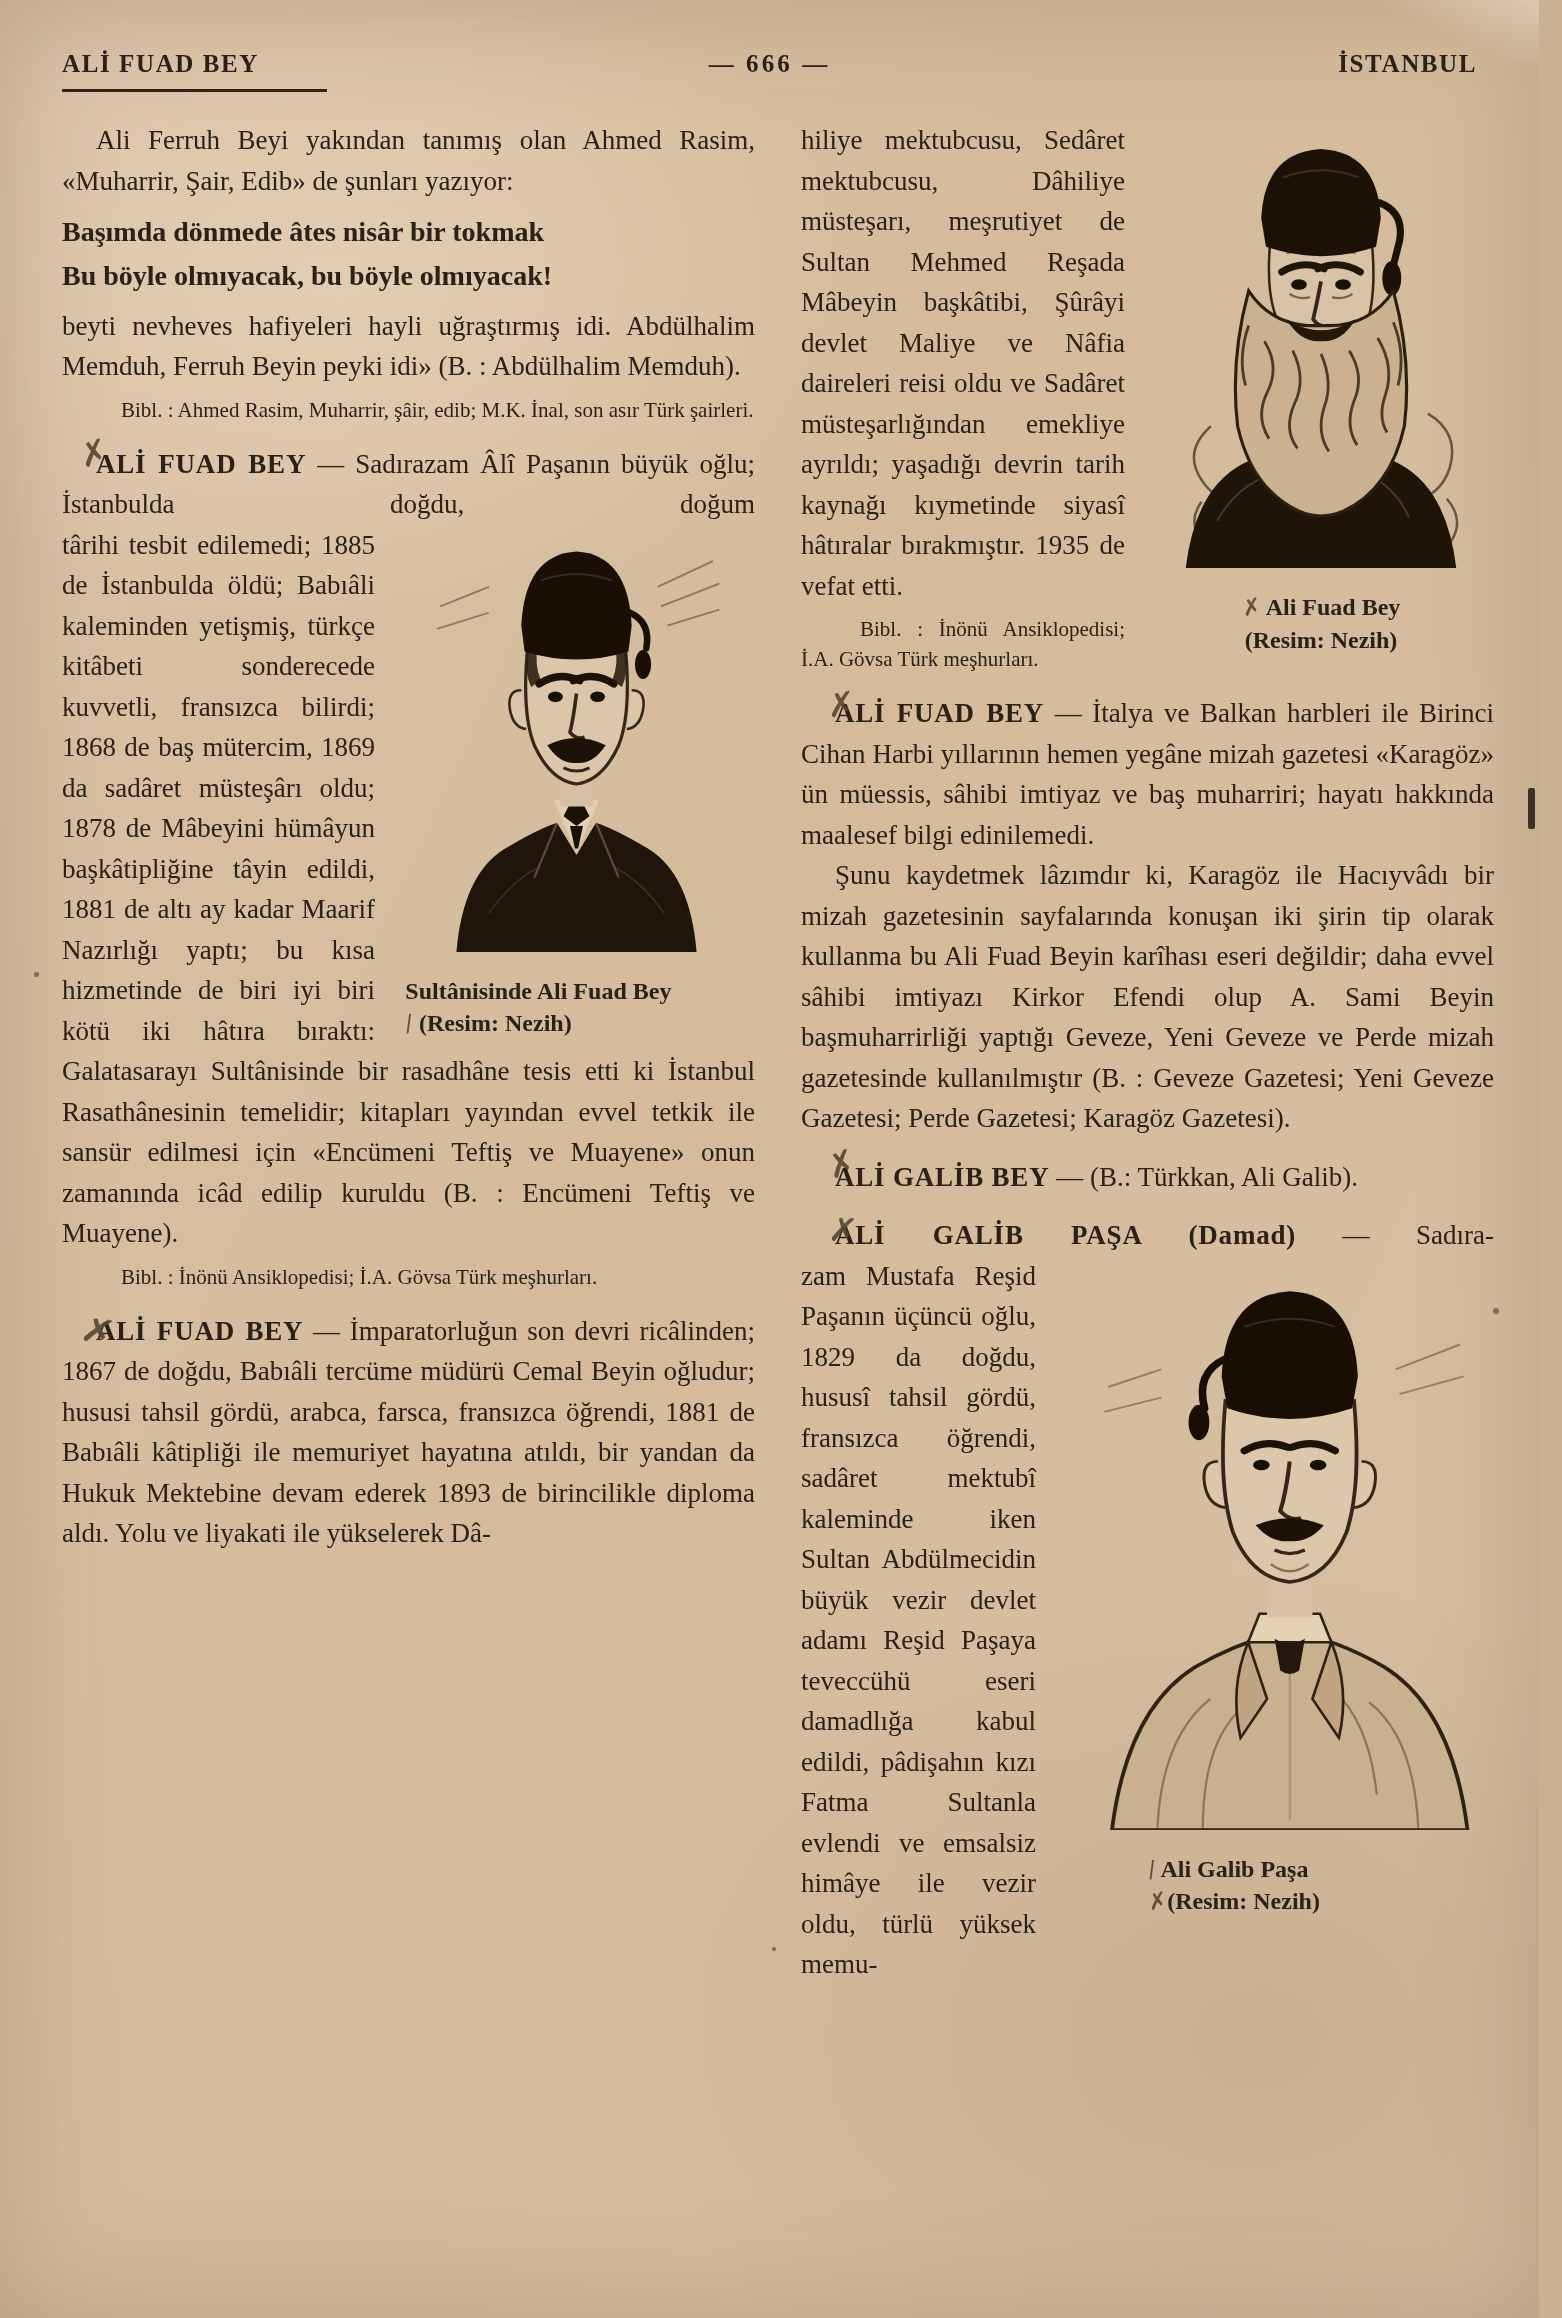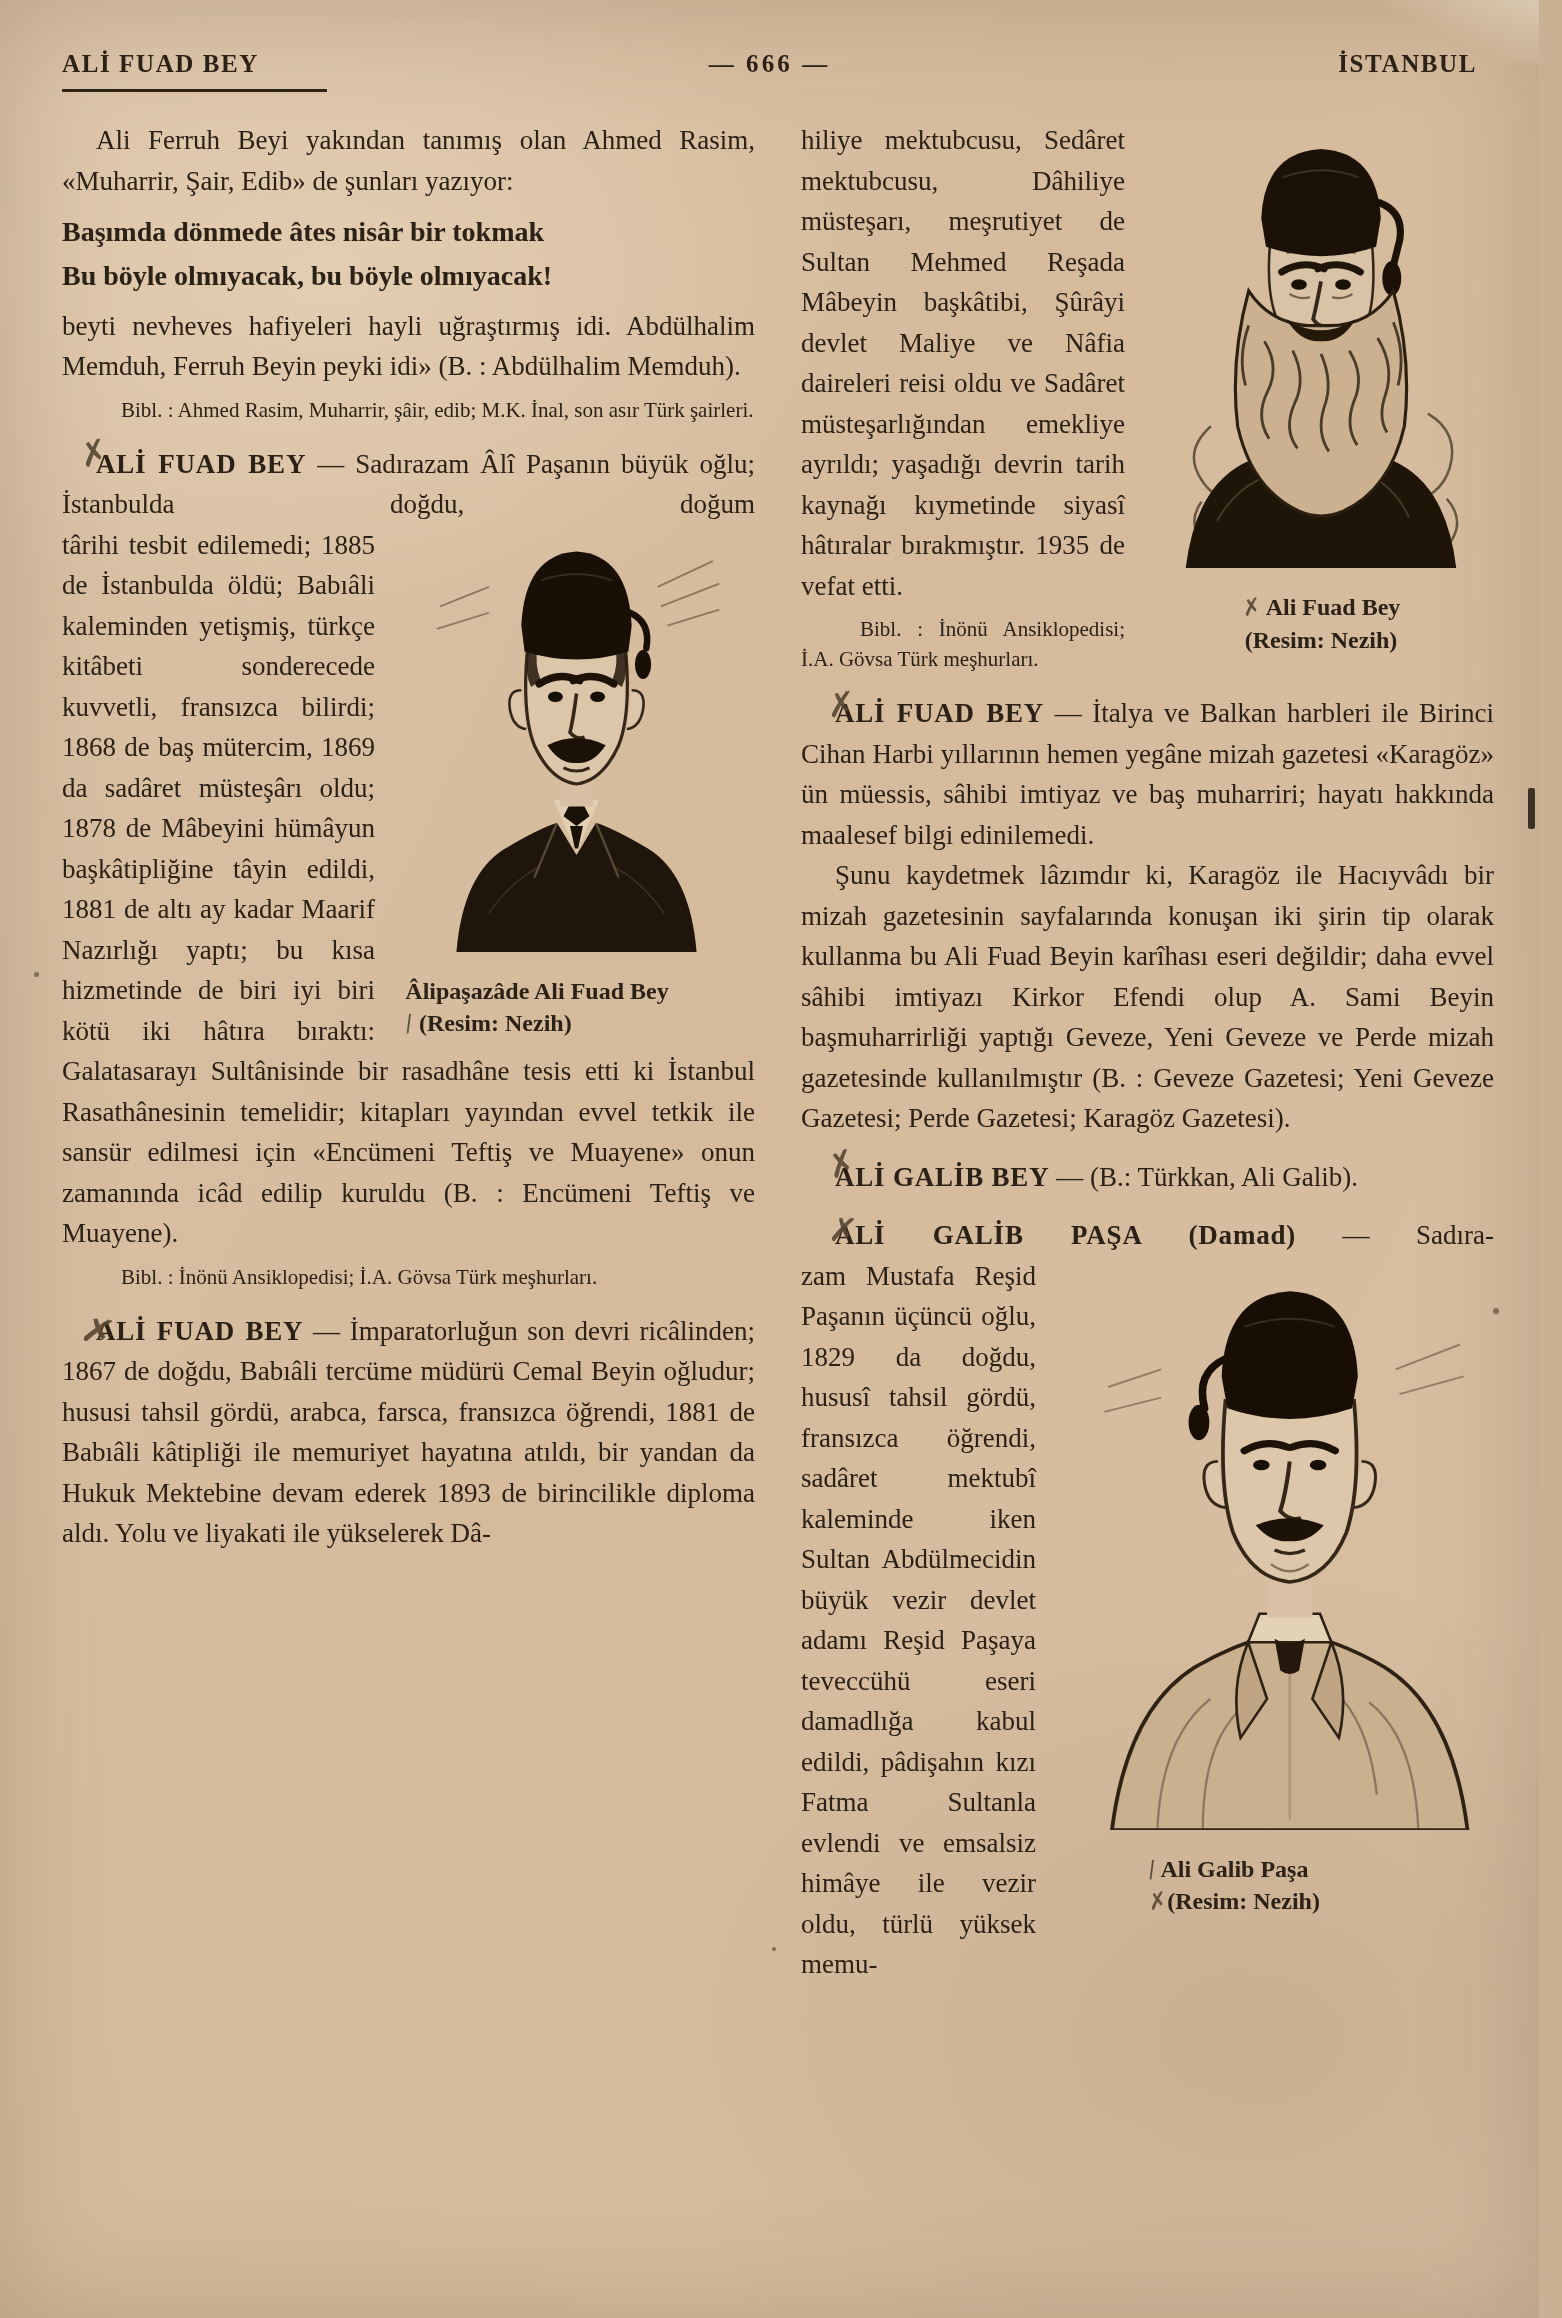--- a/index.html
+++ b/index.html
@@ -127,21 +127,21 @@
               <path d="M102,146 q8,4 16,0" stroke="#342718" stroke-width="1.8" fill="none"></path>
               <path d="M76,58 Q78,14 110,12 Q142,14 144,58 L142,74 Q110,84 78,74 Z" fill="#1a0f05"></path>
               <path d="M88,30 q22,-8 44,0" stroke="#d9c2a5" stroke-width="1.1" opacity=".16" fill="none"></path>
               <path d="M143,50 q13,6 10,22" stroke="#1a0f05" stroke-width="4" fill="none" stroke-linecap="round"></path>
               <ellipse cx="151" cy="82" rx="5" ry="9" fill="#1a0f05"></ellipse>
               <g stroke="#d9c2a5" stroke-width="1" opacity=".15" fill="none">
                 <path d="M56,236 q14,-20 30,-28 M164,236 q-14,-20 -30,-28"></path>
               </g>
             </svg>
             <figcaption class="cap-left">
-              <span class="cap-line">Âlipaşazâde Ali Fuad Bey</span>
+              <span class="cap-line">Sultânisinde Ali Fuad Bey</span>
               <span class="cap-line"><span class="cap-mark">/</span> <span>(Resim: Nezih)</span></span>
             </figcaption>
           </figure>
           <span>târihi tesbit edilemedi; 1885 de İstanbulda öldü; Babıâli kaleminden yetişmiş, türkçe kitâbeti sonderecede kuvvetli, fransızca bilirdi; 1868 de baş mütercim, 1869 da sadâret müsteşârı oldu; 1878 de Mâbeyini hümâyun başkâtipliğine tâyin edildi, 1881 de altı ay kadar Maarif Nazırlığı yaptı; bu kısa hizmetinde de biri iyi biri kötü iki hâtıra bıraktı: Galatasarayı Sultânisinde bir rasadhâne tesis etti ki İstanbul Rasathânesinin temelidir; kitapları yayından evvel tetkik ile sansür edilmesi için «Encümeni Teftiş ve Muayene» onun zamanında icâd edilip kuruldu (B. : Encümeni Teftiş ve Muayene).</span>
         </div>
       </div>
 
       <p class="bibl">Bibl. : İnönü Ansiklopedisi; İ.A. Gövsa Türk meşhurları.</p>
 
       <div class="entry">

